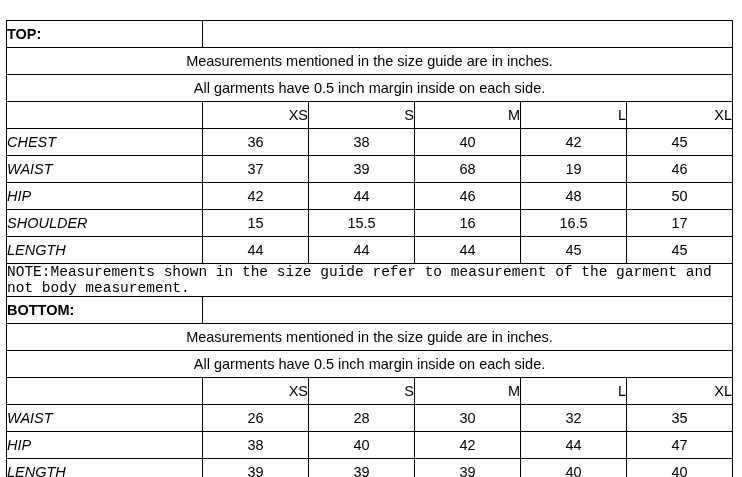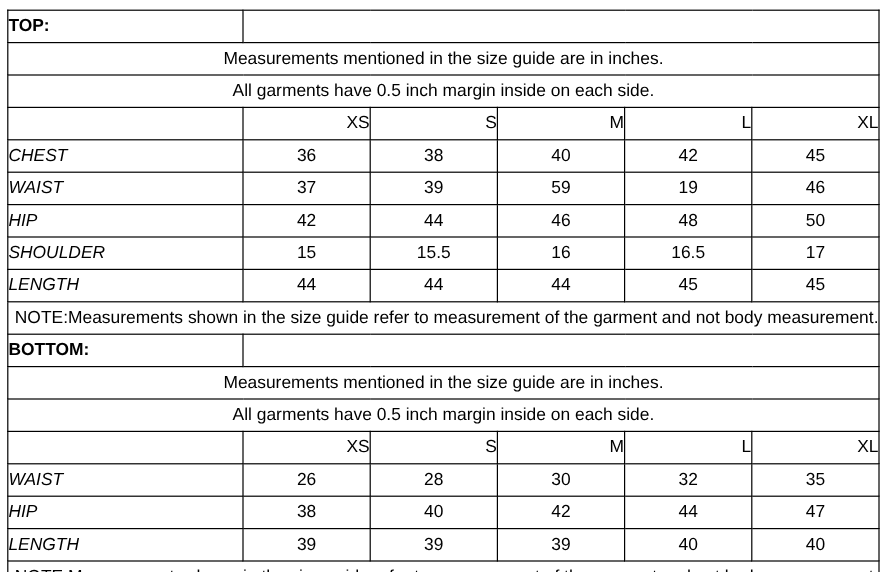--- a/index.html
+++ b/index.html
@@ -12,21 +12,21 @@
     height: 477px;
     font-family: "Liberation Sans", sans-serif;
     color: #000000;
     overflow: hidden;
   }
   .sheet {
     width: 742px;
     height: 455px;
     position: relative;
     box-sizing: border-box;
-    padding: 8px 8px 6px 6px;
+    padding: 20px 8px 6px 6px;
   }
   table.size-table {
     border-collapse: collapse;
     width: 726px;
     table-layout: fixed;
   }
   table.size-table td {
     border: 1px solid #000000;
     padding: 0;
     height: 26px;
@@ -65,24 +65,25 @@
     text-align: left;
     padding-left: 4px;
     font-size: 15px;
     font-style: italic;
   }
   td.value {
     text-align: center;
     font-size: 15px;
   }
   td.footnote {
-    text-align: right;
+    text-align: left;
     padding-left: 8px;
     font-size: 13px;
     height: 23px;
+    font-family: Liberation Mono, monospace;
   }
 </style>
 </head>
 <body>
 
 <div class="sheet">
 
   <table class="size-table">
     <colgroup>
       <col class="c-label">
@@ -117,21 +118,21 @@
         <td class="value">36</td>
         <td class="value">38</td>
         <td class="value">40</td>
         <td class="value">42</td>
         <td class="value">45</td>
       </tr>
       <tr>
         <td class="row-label">WAIST</td>
         <td class="value">37</td>
         <td class="value">39</td>
-        <td class="value">59</td>
+        <td class="value">68</td>
         <td class="value">19</td>
         <td class="value">46</td>
       </tr>
       <tr>
         <td class="row-label">HIP</td>
         <td class="value">42</td>
         <td class="value">44</td>
         <td class="value">46</td>
         <td class="value">48</td>
         <td class="value">50</td>

